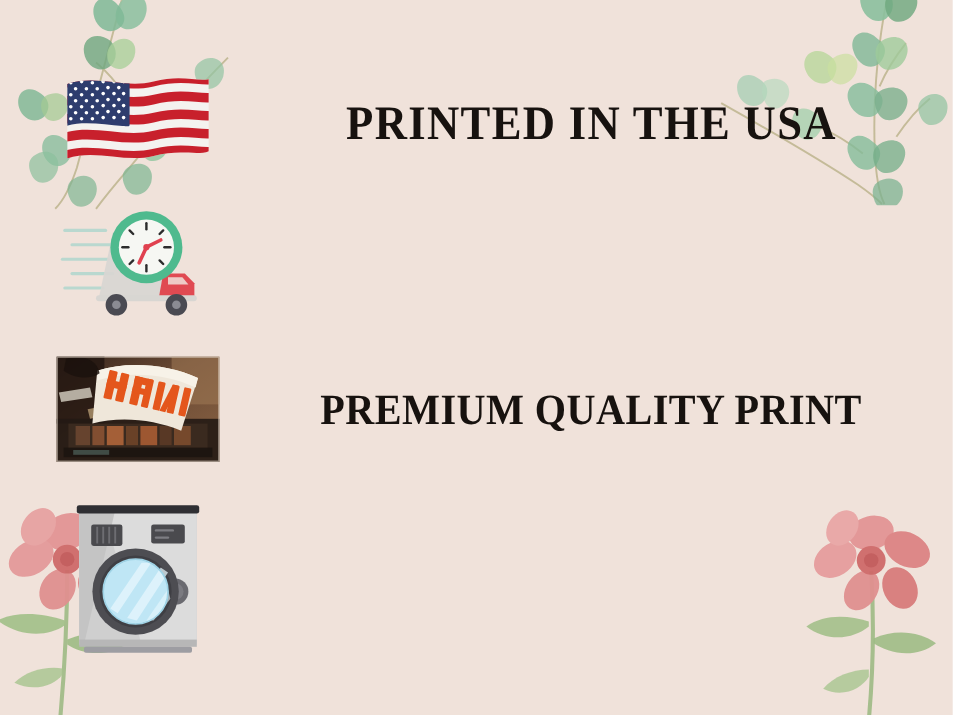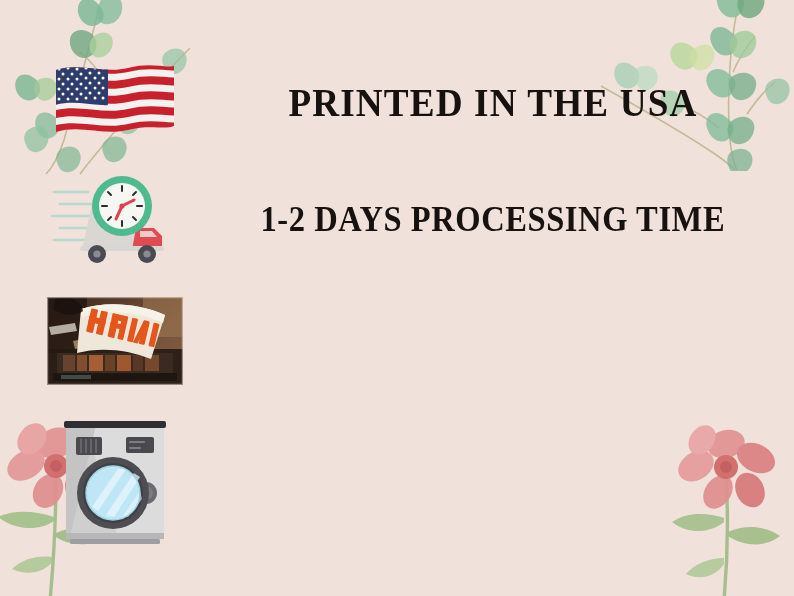--- a/index.html
+++ b/index.html
@@ -286,23 +286,20 @@
             <line x1="58" y1="22" x2="61" y2="25"></line>
             <line x1="83" y1="47" x2="86" y2="50"></line>
             <line x1="86" y1="22" x2="83" y2="25"></line>
             <line x1="61" y1="47" x2="58" y2="50"></line>
           </g>
           <line x1="72" y1="36" x2="84" y2="30" stroke="#e0414f" stroke-width="3" stroke-linecap="round"></line>
           <line x1="72" y1="36" x2="66" y2="49" stroke="#e0414f" stroke-width="3" stroke-linecap="round"></line>
           <circle cx="72" cy="36" r="2.6" fill="#e0414f"></circle>
         </svg>
       </div>
-      <div class="text-cell">
-        <div class="headline l2" style="color: rgb(23, 18, 15);">1-2 DAYS PROCESSING TIME</div>
-      </div>
     </div>
 
     <div class="row" id="row-quality">
       <div class="icon-cell">
         <svg class="icon-art" width="136" height="88" viewBox="0 0 136 88">
           <defs>
             <clipPath id="photoclip">
                 <rect x="0" y="0" width="136" height="88"></rect>
               </clipPath>
             <linearGradient id="bgwarm" x1="0" y1="0" x2="1" y2="1">
@@ -343,20 +340,23 @@
               <rect x="82" y="18" width="6" height="24" rx="1"></rect>
               <rect x="94" y="18" width="6" height="24" rx="1"></rect>
               <path d="M88 42 L94 18 L99 18 L93 42 Z"></path>
               <rect x="104" y="18" width="6" height="24" rx="1"></rect>
             </g>
             <path d="M8 2 C20 -2, 34 2, 36 14 C28 20, 14 18, 6 12 Z" fill="#1b120d" opacity="0.85"></path>
           </g>
           <rect x="0.5" y="0.5" width="135" height="87" fill="none" stroke="#e2d6c8" stroke-width="1.4" opacity="0.6"></rect>
         </svg>
       </div>
+      <div class="text-cell">
+        <div class="headline l3" style="color: rgb(23, 18, 15);">PREMIUM QUALITY PRINT</div>
+      </div>
     </div>
 
     <div class="row" id="row-care">
       <div class="icon-cell">
         <svg class="icon-art" width="118" height="140" viewBox="0 0 118 140">
           <rect x="10" y="14" width="98" height="112" fill="#cfcfcf"></rect>
           <path d="M10 14 L108 14 L108 126 L10 126 Z" fill="#cfcfcf"></path>
           <path d="M30 14 L108 14 L108 126 L62 126 Z" fill="#dcdcdc"></path>
           <path d="M10 14 L40 14 L14 126 L10 126 Z" fill="#c4c4c4"></path>
           <rect x="8" y="10" width="102" height="7" rx="2" fill="#2f2f33"></rect>

